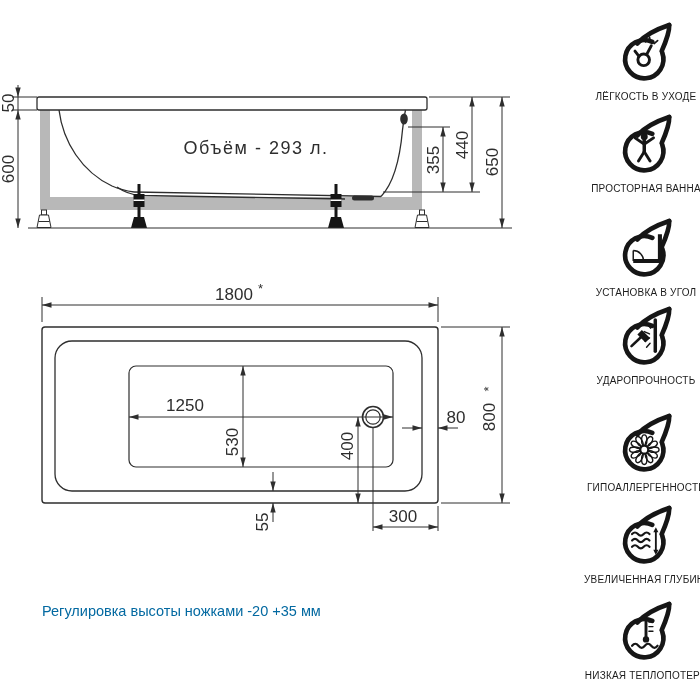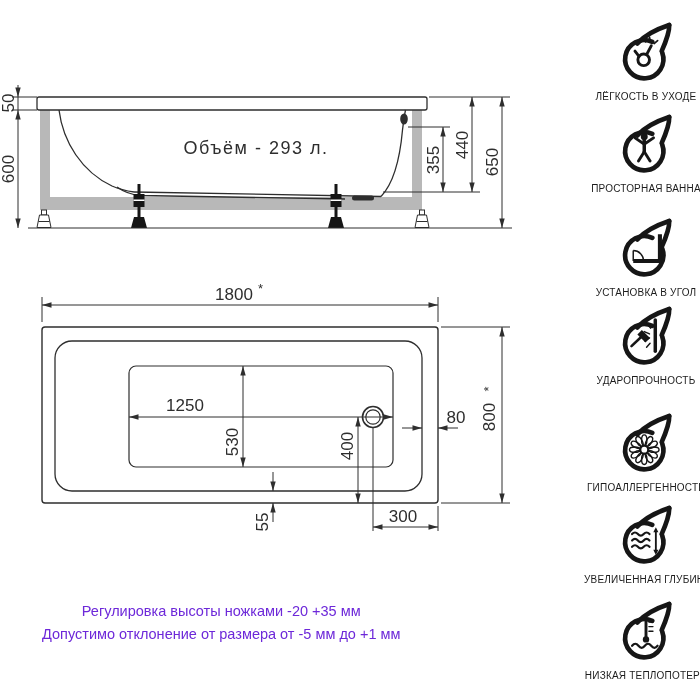--- a/index.html
+++ b/index.html
@@ -6,21 +6,21 @@
   .canvas{position:relative;width:700px;height:700px;background:#ffffff;overflow:hidden;
           font-family:"Liberation Sans",sans-serif;}
   .drawing{position:absolute;left:0;top:0;}
   .drawing text{font-family:"Liberation Sans",sans-serif;fill:#2e2e2e;}
   .dim{font-size:17px;}
   .volume{font-size:18px;letter-spacing:1.5px;fill:#3a3a3a;}
   .star{font-size:13px;}
   .feature{position:absolute;left:584px;width:124px;text-align:center;}
   .feature svg{display:block;margin:0 auto;}
   .feature-label{font-size:10px;letter-spacing:.2px;color:#1c1c1c;margin-top:5px;white-space:nowrap;}
-  .notes{position:absolute;left:42px;top:600px;font-size:14.5px;color:#6d28d9;line-height:23px;text-align:center;}
+  .notes{position:absolute;left:42px;top:600px;font-size:14.5px;color:#0369a1;line-height:23px;}
 </style>
 </head>
 <body>
 
 <div class="canvas">
 
   <svg class="drawing" width="700" height="700" viewBox="0 0 700 700">
 
     <g stroke="#2e2e2e" fill="none" stroke-width="1.3">
 
@@ -288,16 +288,15 @@
             <path d="M55 52 L62 52"></path>
         </g>
       </svg>
       <div class="feature-label">НИЗКАЯ ТЕПЛОПОТЕРЯ</div>
     </div>
 
   </div>
 
   <div class="notes">
     <div>Регулировка высоты ножками -20 +35 мм</div>
-    <div>Допустимо отклонение от размера от -5 мм до +1 мм</div>
   </div>
 
 </div>
 
 </body></html>

